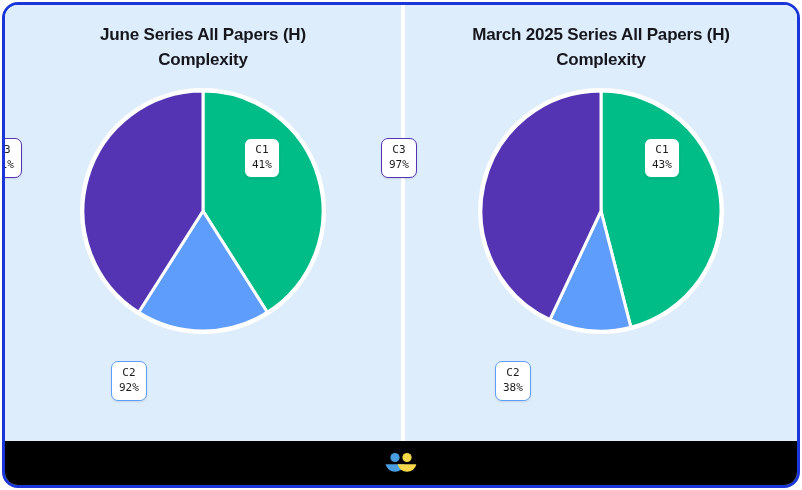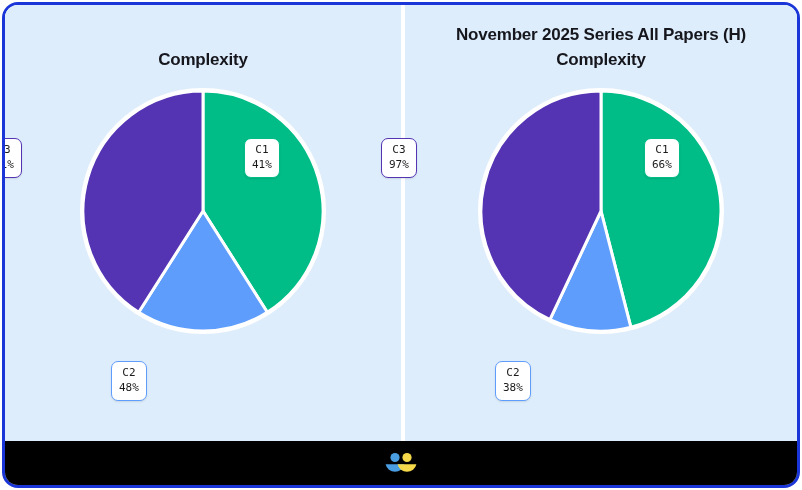--- a/index.html
+++ b/index.html
@@ -111,70 +111,70 @@
 </head>
 <body>
 
 <div id="frame">
   <div id="board">
 
     <div id="charts">
 
       <div class="panel">
         <div class="panel-title">
-          <br>
+          <span>June Series All Papers (H)</span><br>
           <span>Complexity</span>
         </div>
 
         <div class="pie-wrap">
           <svg class="pie-svg" viewBox="0 0 250 250">
             <circle cx="125" cy="125" r="123" fill="#ffffff"></circle>
             <g id="slices-left">
                 <path d="M 125 125 L 125.00000000000001 5 A 120 120 0 0 1 189.2992153974796 226.3193510602418 Z" fill="#00bd87" stroke="#ffffff" stroke-width="3" stroke-linejoin="round"></path>
                 <path d="M 125 125 L 189.2992153974796 226.3193510602418 A 120 120 0 0 1 60.70078460252043 226.31935106024184 Z" fill="#5f9dfc" stroke="#ffffff" stroke-width="3" stroke-linejoin="round"></path>
                 <path d="M 125 125 L 60.70078460252043 226.31935106024184 A 120 120 0 0 1 124.99999999999997 5 Z" fill="#5534b4" stroke="#ffffff" stroke-width="3" stroke-linejoin="round"></path>
               </g>
           </svg>
 
           <div class="callout" style="left:166px; top:52px; border-color:#00bd87;">
             <span class="cat">C1</span>
             <span class="pct">41%</span>
           </div>
 
           <div class="callout" style="left:33px; top:275px; border-color:#5f9dfc;">
             <span class="cat">C2</span>
-            <span class="pct">48%</span>
+            <span class="pct">92%</span>
           </div>
 
           <div class="callout" style="left:-92px; top:52px; border-color:#5534b4;">
             <span class="cat">C3</span>
             <span class="pct">41%</span>
           </div>
         </div>
       </div>
 
       <div class="panel">
         <div class="panel-title">
-          <span>November 2025 Series All Papers (H)</span><br>
+          <span>March 2025 Series All Papers (H)</span><br>
           <span>Complexity</span>
         </div>
 
         <div class="pie-wrap">
           <svg class="pie-svg" viewBox="0 0 250 250">
             <circle cx="125" cy="125" r="123" fill="#ffffff"></circle>
             <g id="slices-right">
                 <path d="M 125 125 L 125.00000000000001 5 A 120 120 0 0 1 154.8427864597826 241.22997933543573 Z" fill="#00bd87" stroke="#ffffff" stroke-width="3" stroke-linejoin="round"></path>
                 <path d="M 125 125 L 154.8427864597826 241.22997933543573 A 120 120 0 0 1 73.90648501219133 233.57924629592236 Z" fill="#5f9dfc" stroke="#ffffff" stroke-width="3" stroke-linejoin="round"></path>
                 <path d="M 125 125 L 73.90648501219133 233.57924629592236 A 120 120 0 0 1 124.99999999999997 5 Z" fill="#5534b4" stroke="#ffffff" stroke-width="3" stroke-linejoin="round"></path>
               </g>
           </svg>
 
           <div class="callout" style="left:168px; top:52px; border-color:#00bd87;">
             <span class="cat">C1</span>
-            <span class="pct">66%</span>
+            <span class="pct">43%</span>
           </div>
 
           <div class="callout" style="left:19px; top:275px; border-color:#5f9dfc;">
             <span class="cat">C2</span>
             <span class="pct">38%</span>
           </div>
 
           <div class="callout" style="left:-95px; top:52px; border-color:#5534b4;">
             <span class="cat">C3</span>
             <span class="pct">97%</span>

